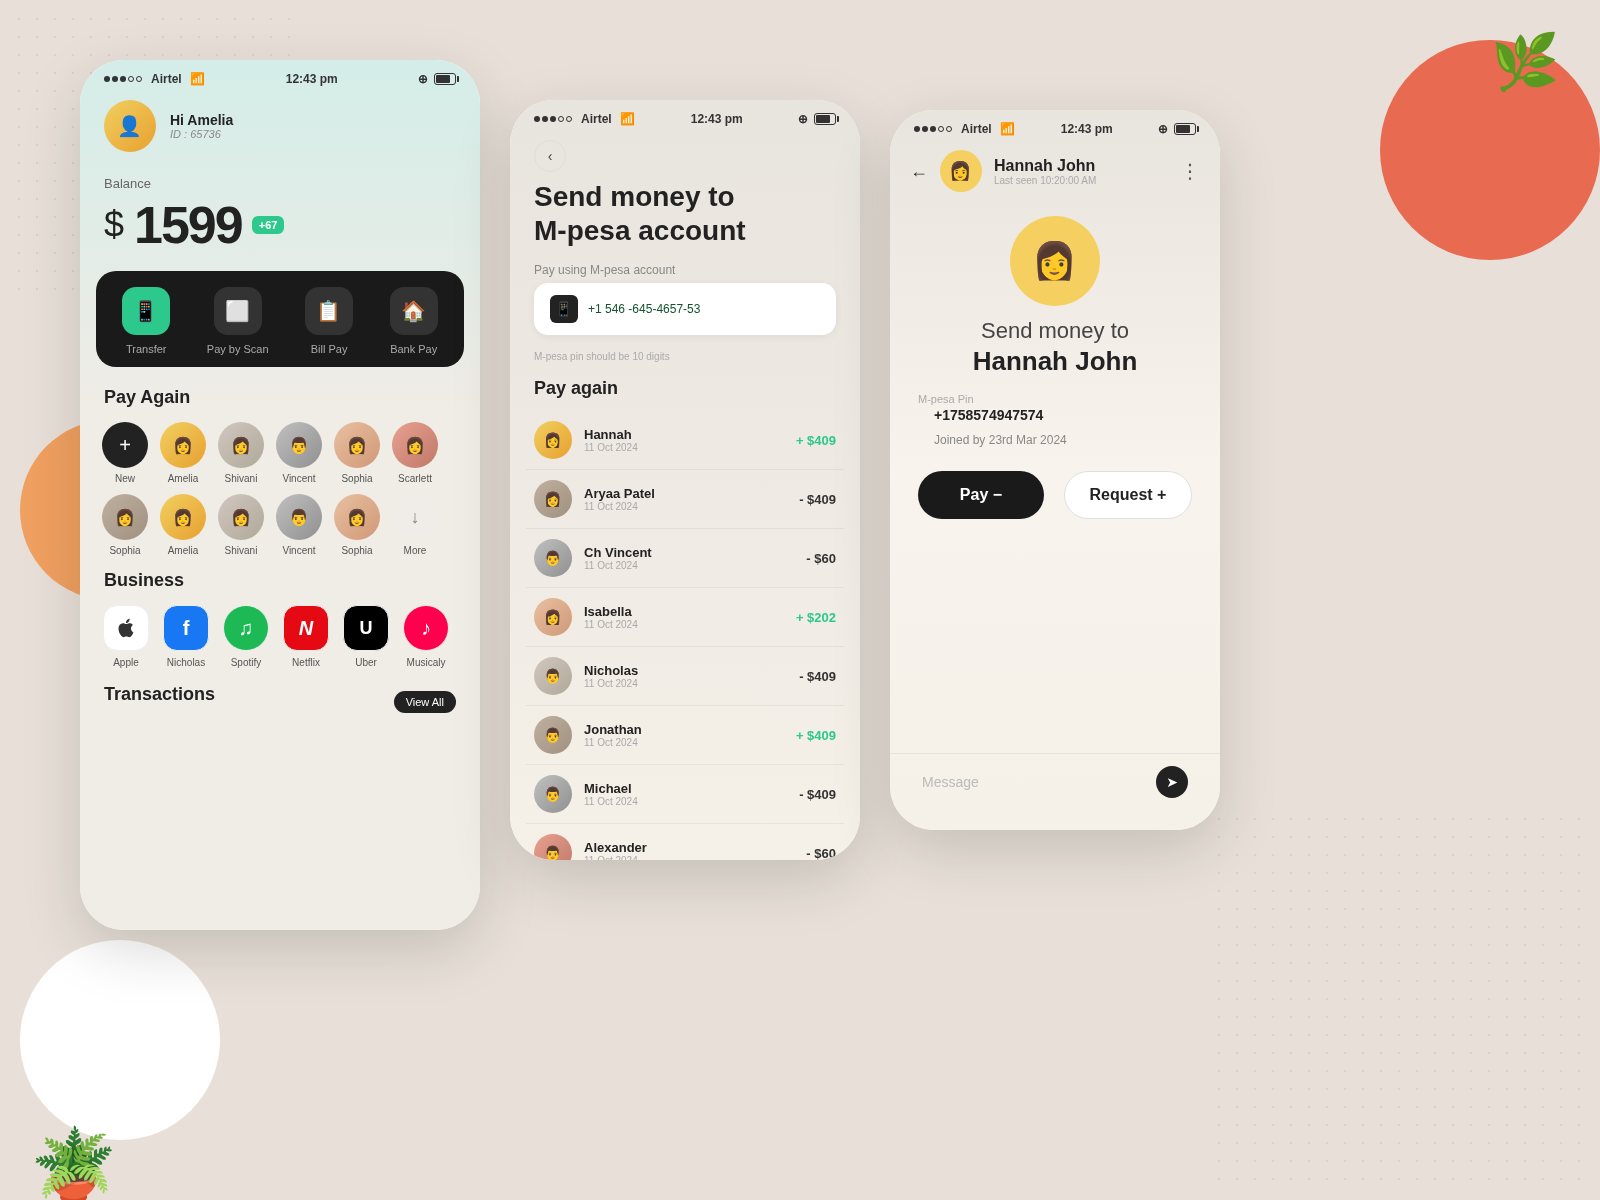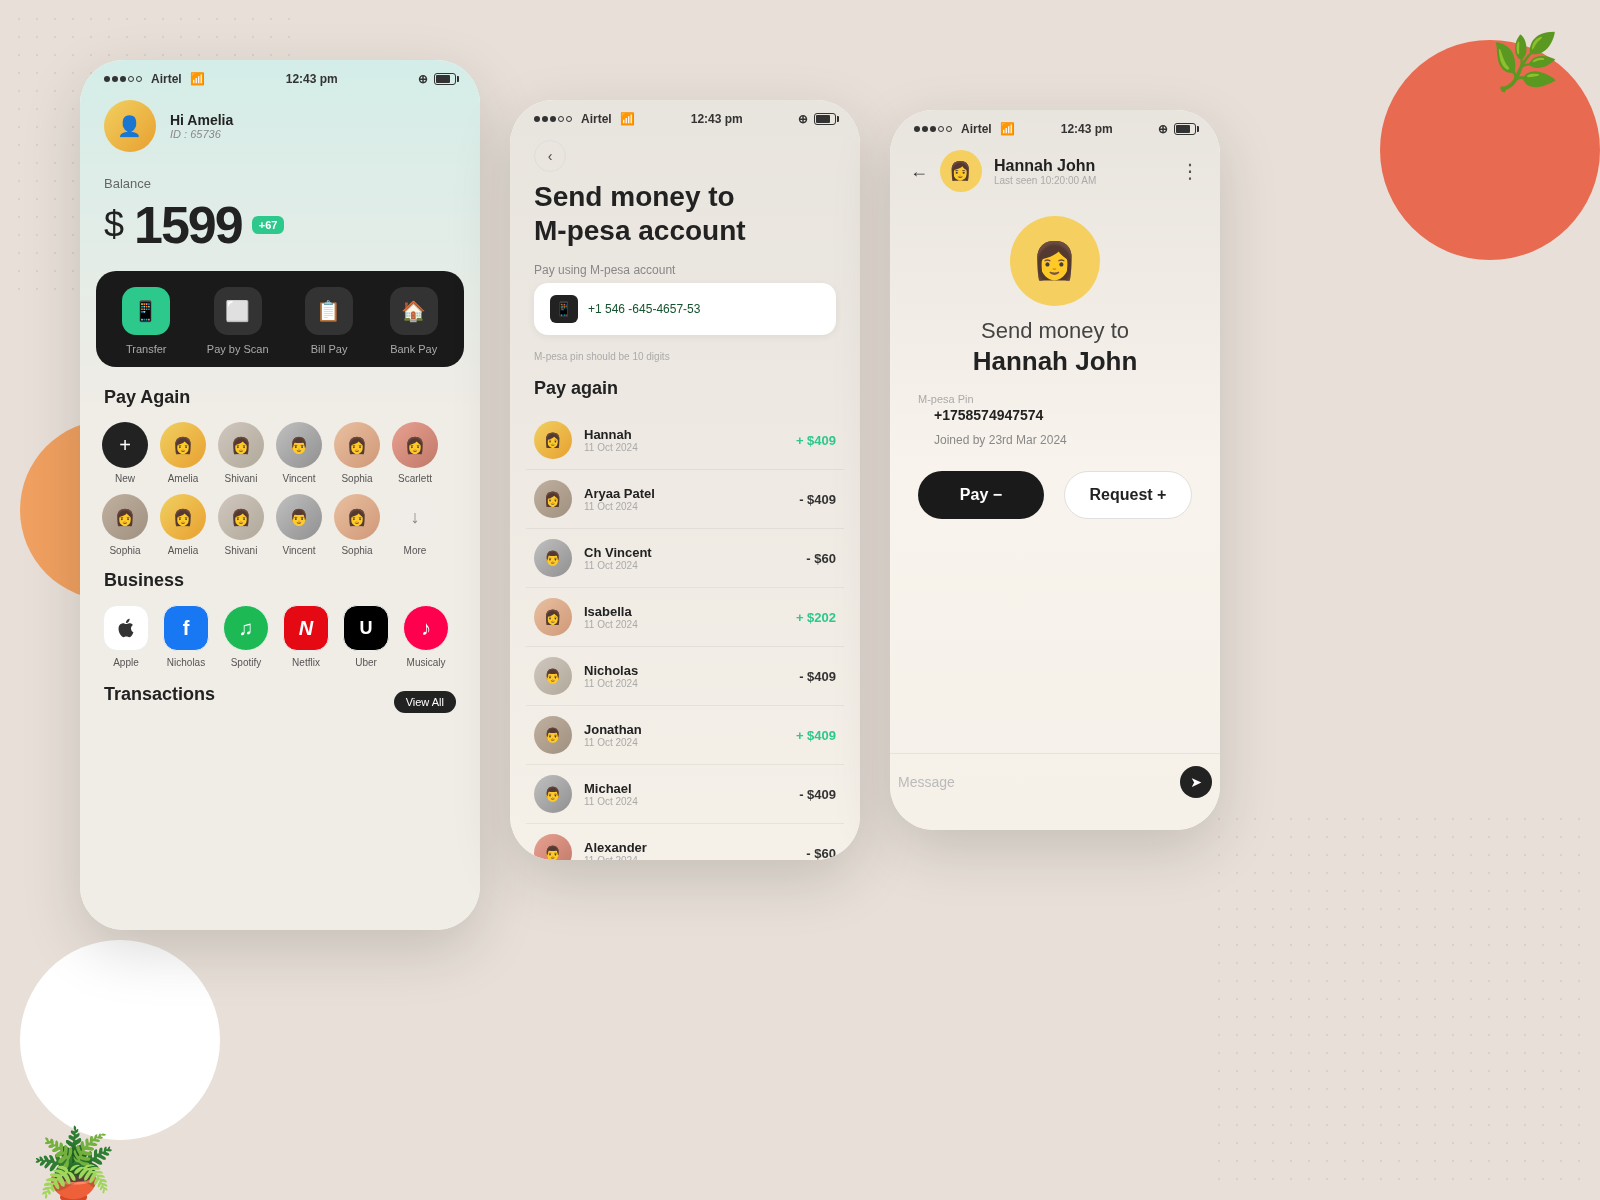--- a/index.html
+++ b/index.html
@@ -466,21 +466,21 @@
       border: 1.5px solid #e0e0e0;
       display: flex;
       align-items: center;
       justify-content: center;
       gap: 6px;
     }
 
     .message-bar {
       display: flex;
       align-items: center;
-      padding: 12px 8px;
+      padding: 12px 32px;
       border-top: 1px solid rgba(0,0,0,0.06);
       margin-top: auto;
       position: absolute;
       bottom: 20px;
       left: 0;
       right: 0;
     }
     .message-input { flex: 1; font-size: 14px; color: #bbb; }
     .send-arrow {
       width: 32px;

